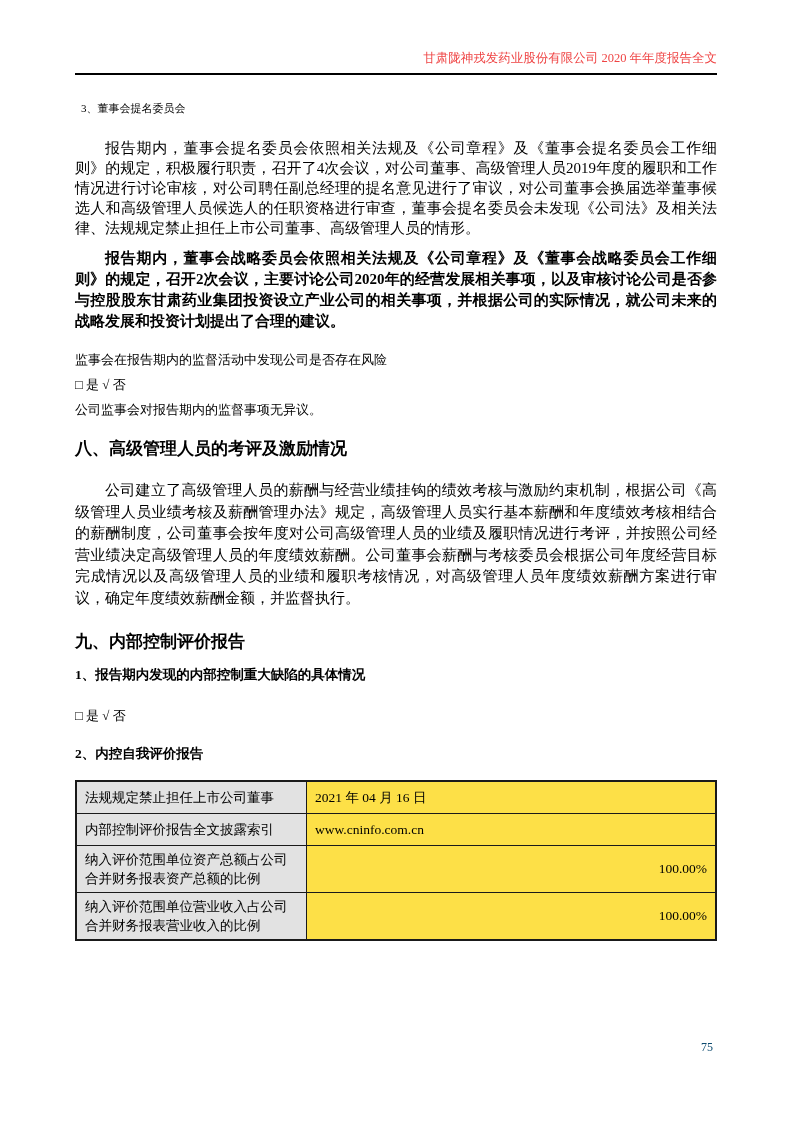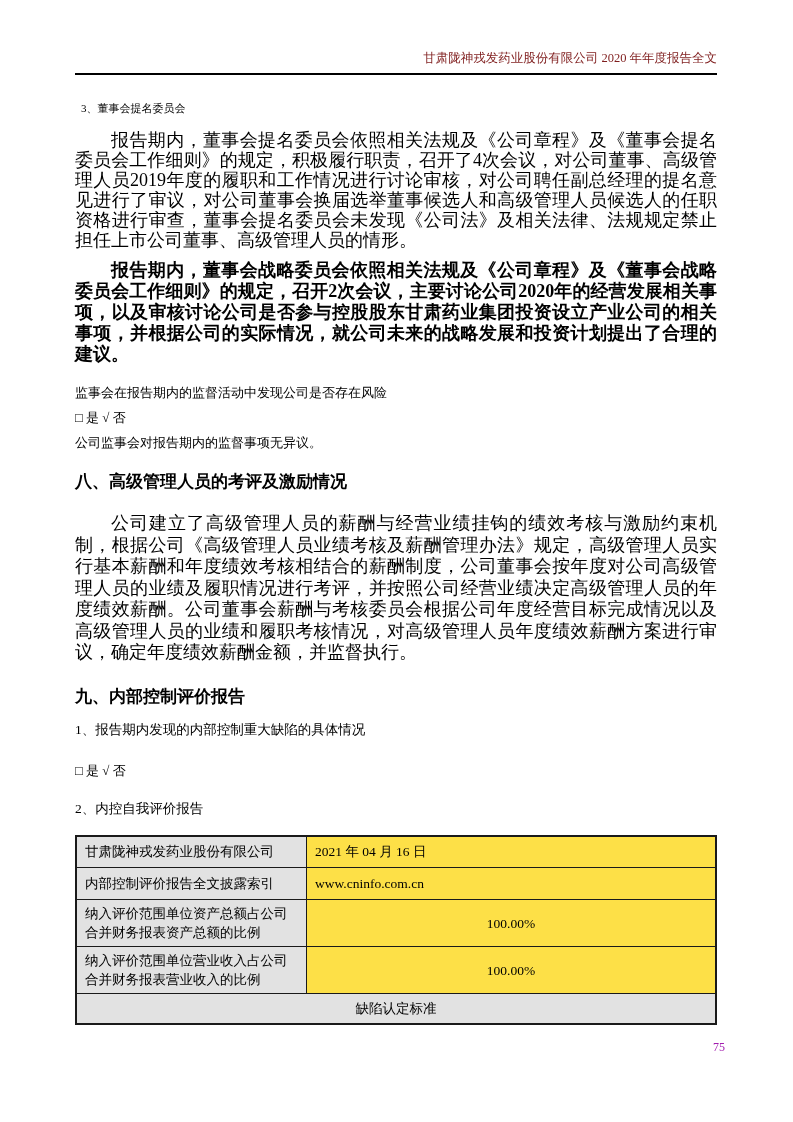--- a/index.html
+++ b/index.html
@@ -15,31 +15,31 @@
     color: #000000;
     overflow: hidden;
   }
   .header {
     padding-top: 50px;
     padding-bottom: 6px;
     border-bottom: 2px solid #000000;
     text-align: right;
     font-size: 12.5px;
     line-height: 17px;
-    color: #7f1d1d;
+    color: #ef4444;
   }
   .h-sub {
     margin: 23px 0 0 6px;
     font-size: 11px;
     font-weight: normal;
     line-height: 20px;
   }
   .para {
-    margin: 12px 0 0 0;
-    font-size: 18px;
+    margin: 20px 0 0 0;
+    font-size: 15px;
     line-height: 20px;
     text-align: justify;
     text-indent: 2em;
   }
   .para.wide { line-height: 21px; margin-top: 10px; font-weight: bold; }
   .para.widest { line-height: 21.5px; margin-top: 20px; }
   .h-main {
     margin: 17px 0 0 0;
     font-size: 17px;
     font-weight: bold;
@@ -50,21 +50,21 @@
   .plain {
     margin: 7px 0 0 0;
     font-size: 13px;
     line-height: 18px;
   }
   .plain.mt19 { margin-top: 19px; }
   .plain.mt23 { margin-top: 23px; }
   .h-sub2 {
     margin: 13px 0 0 0;
     font-size: 13.5px;
-    font-weight: normal;
+    font-weight: bold;
     line-height: 18px;
   }
   .h-sub2.mt20 { margin-top: 20px; }
   table.ic-table {
     margin-top: 17px;
     width: 642px;
     border-collapse: collapse;
     border: 2px solid #1a1a1a;
     font-size: 13.5px;
     table-layout: fixed;
@@ -75,34 +75,34 @@
     line-height: 19px;
     vertical-align: middle;
     overflow: hidden;
   }
   td.label-cell {
     background: #e2e2e2;
     width: 213px;
     text-align: left;
   }
   td.value-cell { background: #fde047; text-align: left; }
-  td.value-cell.num { text-align: center; }
+  td.value-cell.num { text-align: right; }
   tr.row-s { height: 32px; }
   tr.row-l { height: 45px; }
   tr.row-f { height: 30px; }
   td.footer-cell {
     background: #e2e2e2;
     text-align: center;
   }
   .page-number {
     position: absolute;
     top: 1040px;
-    right: 68px;
+    right: 80px;
     font-size: 12px;
-    color: #a21caf;
+    color: #0c4a6e;
   }
 </style>
 </head>
 <body>
 
 <div class="page">
 
   <div class="header">
     <span>甘肃陇神戎发药业股份有限公司 2020 年年度报告全文</span>
   </div>
@@ -120,36 +120,33 @@
   <p class="para widest">公司建立了高级管理人员的薪酬与经营业绩挂钩的绩效考核与激励约束机制，根据公司《高级管理人员业绩考核及薪酬管理办法》规定，高级管理人员实行基本薪酬和年度绩效考核相结合的薪酬制度，公司董事会按年度对公司高级管理人员的业绩及履职情况进行考评，并按照公司经营业绩决定高级管理人员的年度绩效薪酬。公司董事会薪酬与考核委员会根据公司年度经营目标完成情况以及高级管理人员的业绩和履职考核情况，对高级管理人员年度绩效薪酬方案进行审议，确定年度绩效薪酬金额，并监督执行。</p>
 
   <div class="h-main mt21">九、内部控制评价报告</div>
   <div class="h-sub2">1、报告期内发现的内部控制重大缺陷的具体情况</div>
   <p class="plain mt23">□ 是 √ 否</p>
   <div class="h-sub2 mt20">2、内控自我评价报告</div>
 
   <table class="ic-table">
     <tbody>
       <tr class="row-s">
-        <td class="label-cell">甘肃陇神戎发药业股份有限公司</td>
+        <td class="label-cell">法规规定禁止担任上市公司董事</td>
         <td class="value-cell">2021 年 04 月 16 日</td>
       </tr>
       <tr class="row-s">
         <td class="label-cell">内部控制评价报告全文披露索引</td>
         <td class="value-cell">www.cninfo.com.cn</td>
       </tr>
       <tr class="row-l">
         <td class="label-cell">纳入评价范围单位资产总额占公司合并财务报表资产总额的比例</td>
         <td class="value-cell num">100.00%</td>
       </tr>
       <tr class="row-l">
         <td class="label-cell">纳入评价范围单位营业收入占公司合并财务报表营业收入的比例</td>
         <td class="value-cell num">100.00%</td>
       </tr>
-      <tr class="row-f">
-        <td class="footer-cell" colspan="2">缺陷认定标准</td>
-      </tr>
     </tbody>
   </table>
 
   <div class="page-number">75</div>
 
 </div>
 
 </body></html>

